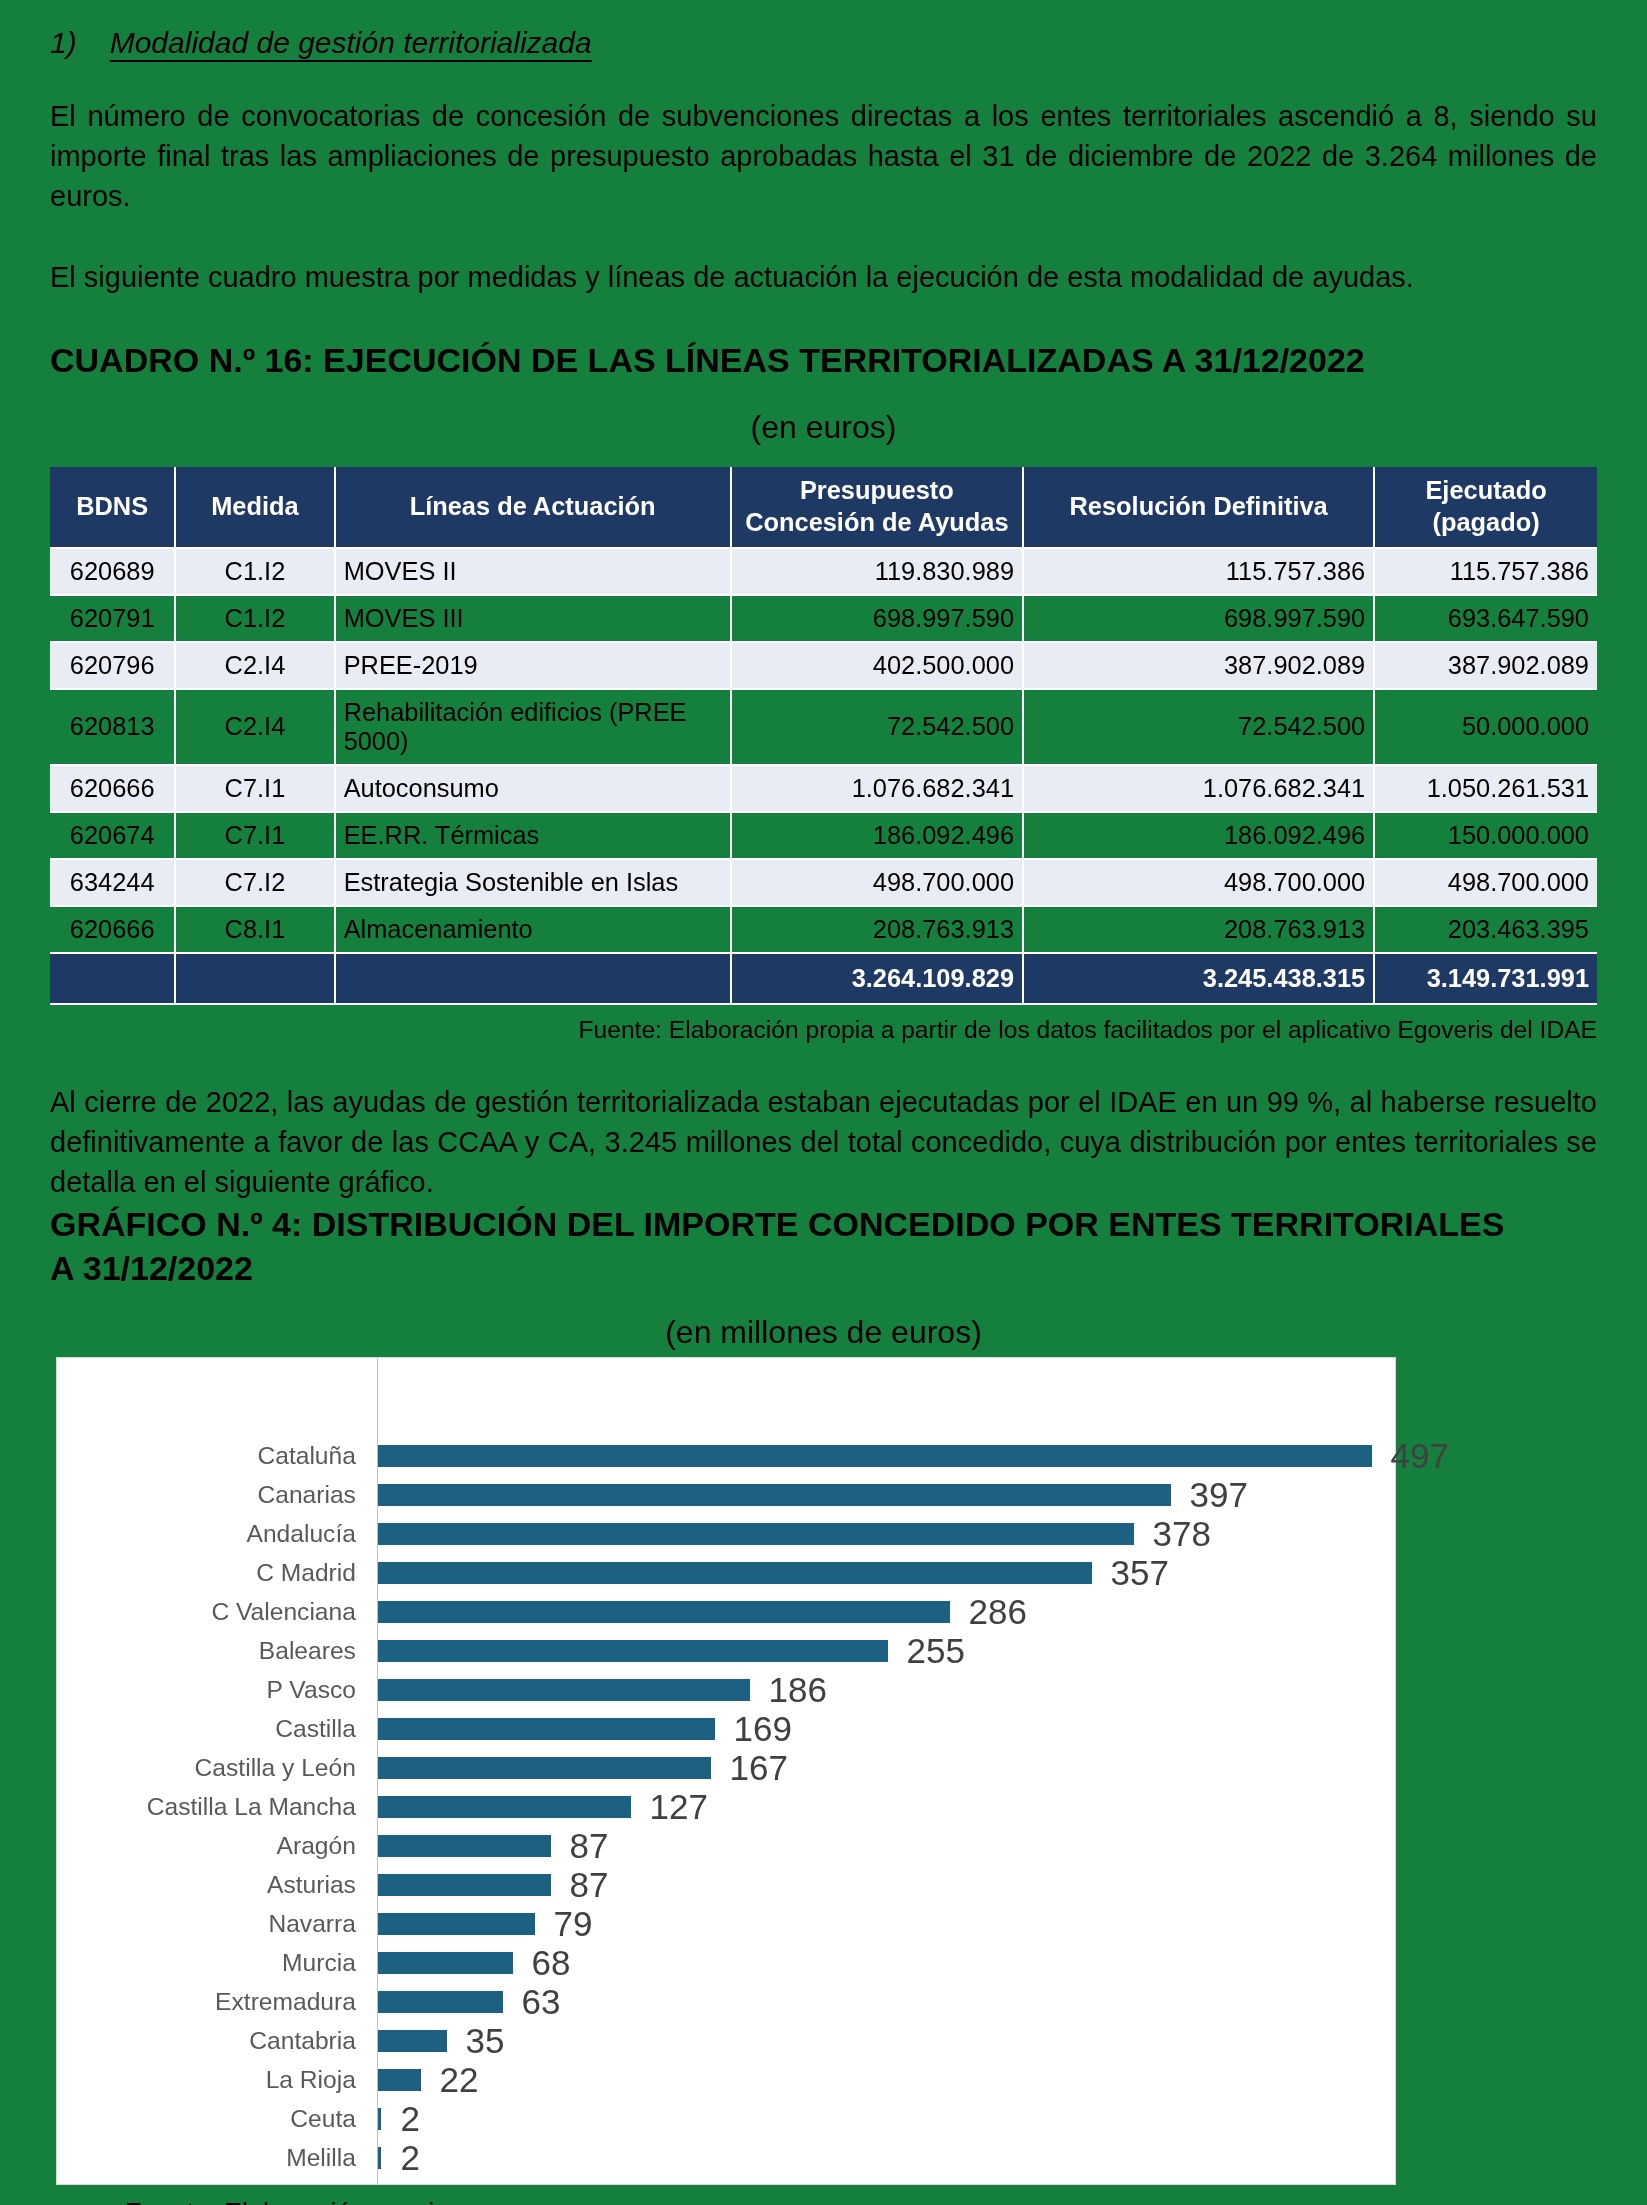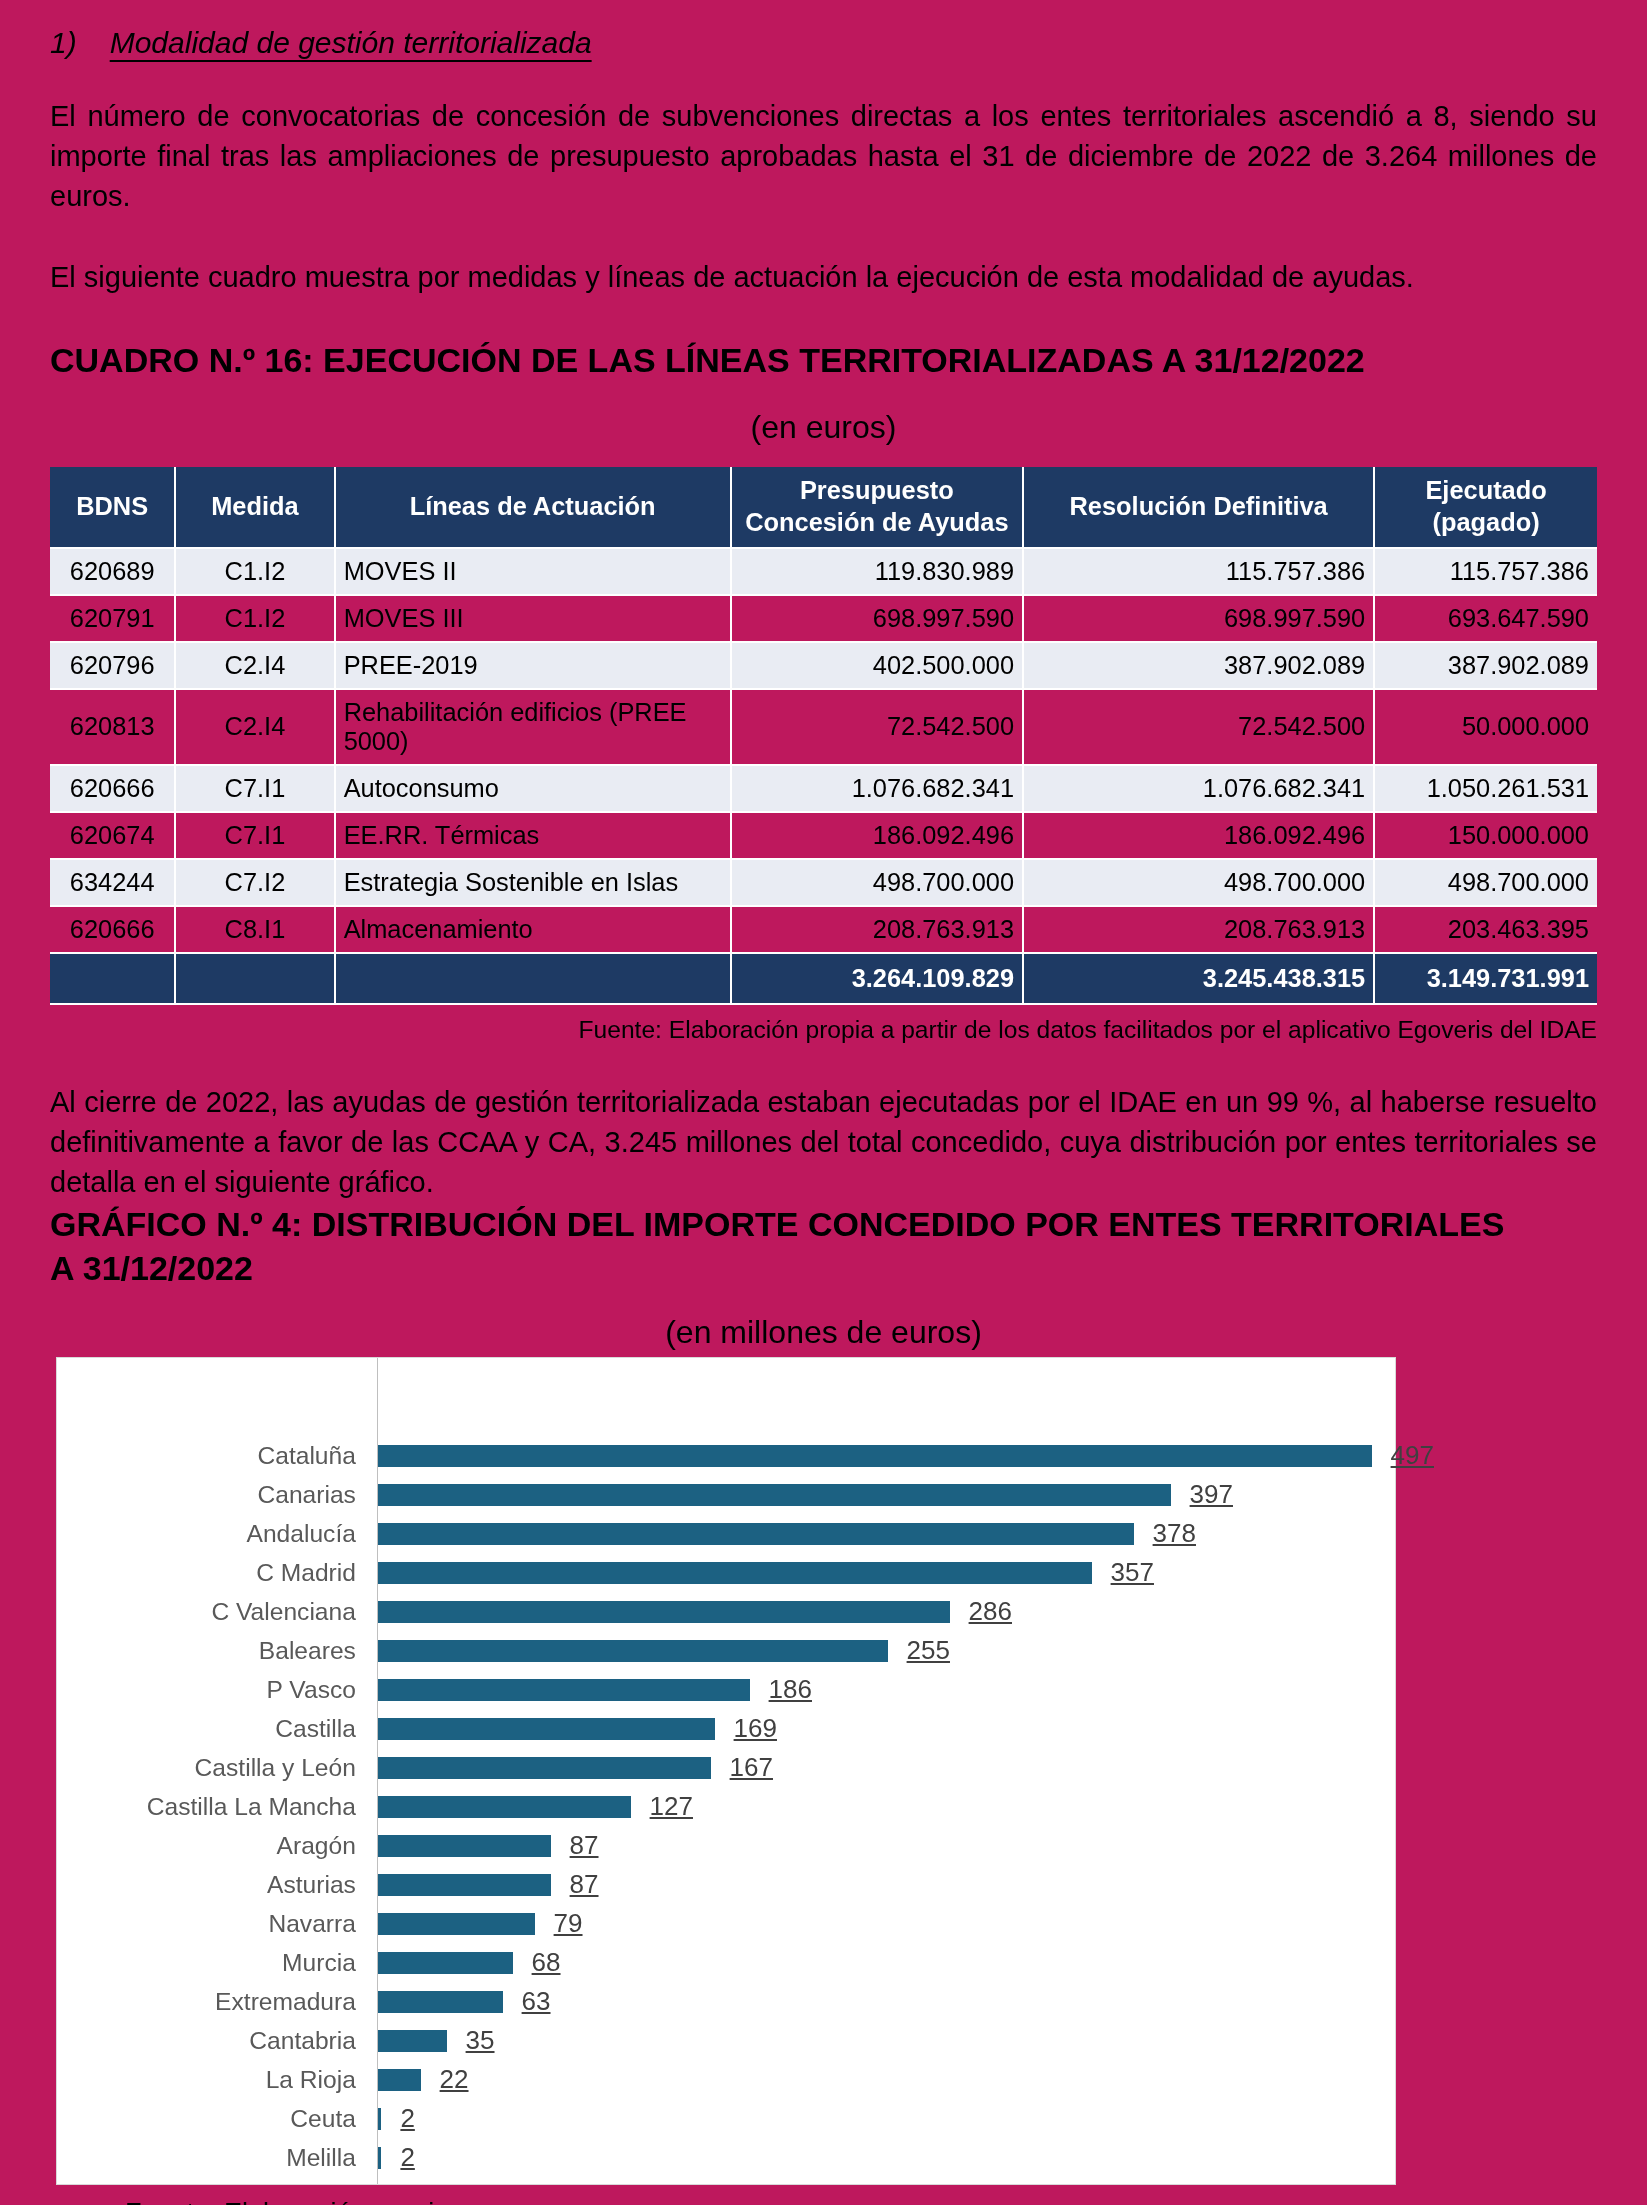--- a/index.html
+++ b/index.html
@@ -1,18 +1,18 @@
 <!DOCTYPE html>
 <html lang="es" style="font-size:12.7px"><head>
 <meta charset="utf-8">
 <style>
   html,body{margin:0;padding:0;background:#ffffff;}
   .page{
     width:1648px;height:2205px;overflow:hidden;box-sizing:border-box;
-    padding:19px 51px 0 50px;background:#be185d;
+    padding:19px 51px 0 50px;background:#15803d;
     font-family:"Liberation Sans","DejaVu Sans",sans-serif;color:#000000;
   }
   
   .heading{margin:4.8px 0 35px 0;font-size:30px;font-style:italic;line-height:1.25;}
   .h-num{margin-right:33px;}
   .h-text{text-decoration:underline;text-underline-offset:7.1px;text-decoration-thickness:2.4px;}
   
   .body-text{
     font-size:29px;line-height:40px;text-align:justify;margin:0 0 41px 0;
   }
@@ -58,21 +58,21 @@
   .axis-line{
     position:absolute;left:320px;top:0;bottom:0;width:1.6px;background:#BFBFBF;
   }
   .crow{display:flex;align-items:center;height:39px;}
   .clabel{
     width:320px;box-sizing:border-box;text-align:right;padding-right:20.7px;
     font-size:24.6px;color:#595959;white-space:nowrap;flex:none;
   }
   .ctrack{flex:1;display:flex;align-items:center;height:100%;min-width:0;}
   .cbar{height:21.4px;background:#1C6182;flex:none;}
-  .cval{margin-left:19px;font-size:26px;color:#404040;white-space:nowrap;text-decoration:underline;}
+  .cval{margin-left:19px;font-size:35px;color:#404040;white-space:nowrap;}
   .chart-source{font-size:27px;margin:12.7px 0 0 75px;}
 </style>
 </head>
 <body>
 
 <div class="page">
 
   <div class="heading">
     <span class="h-num">1)</span><span class="h-text">Modalidad de gestión territorializada</span>
   </div>

